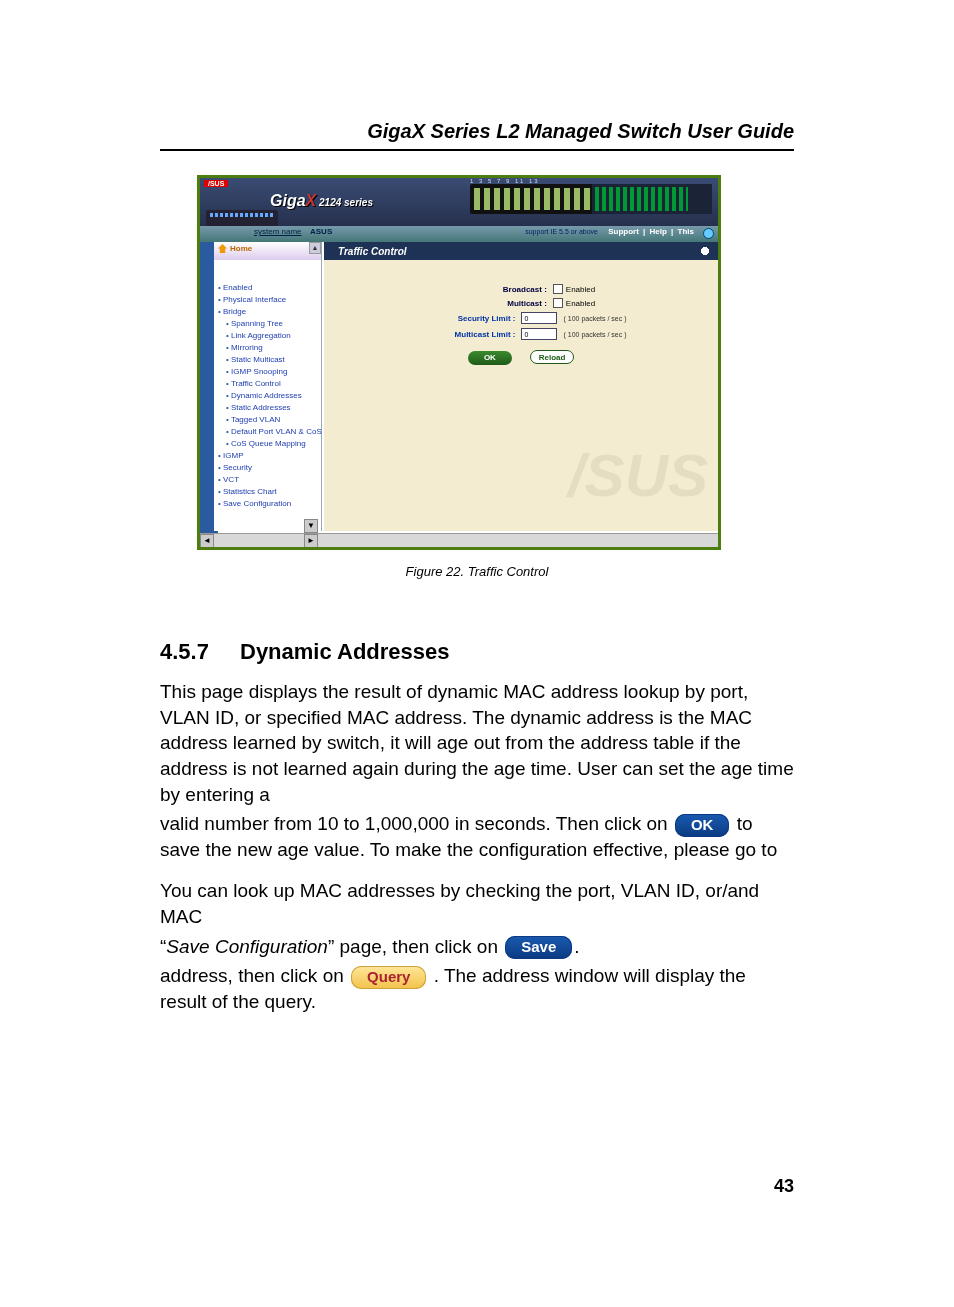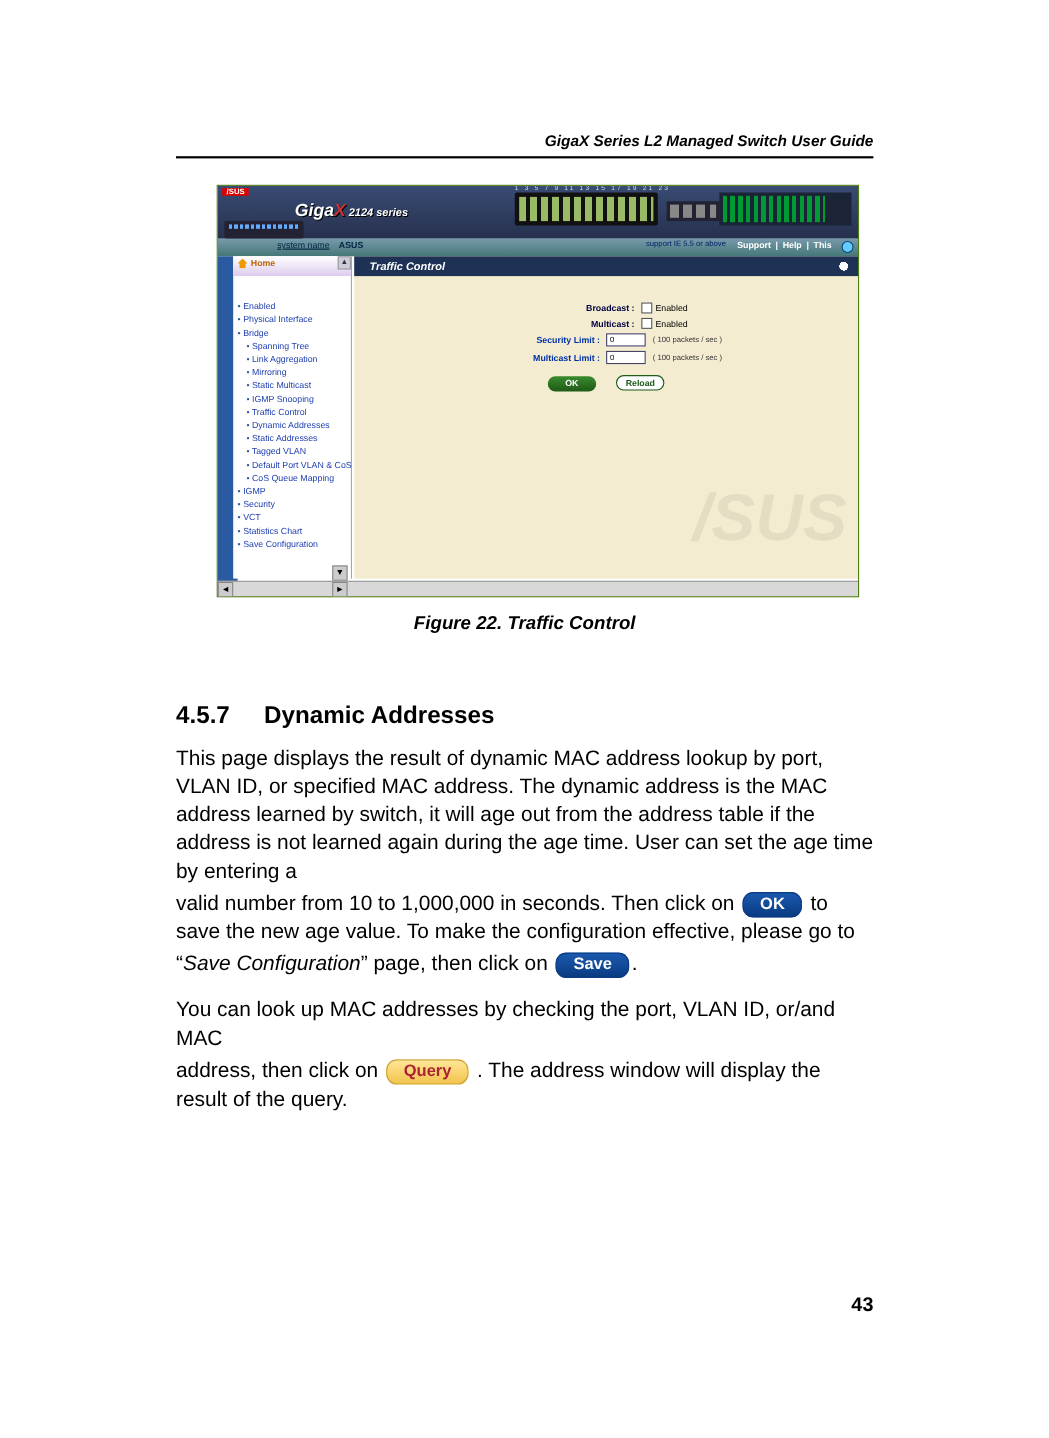--- a/index.html
+++ b/index.html
@@ -1,23 +1,23 @@
 <!DOCTYPE html>
 <html><head>
 <meta charset="utf-8">
 <style>
   * { box-sizing: border-box; margin: 0; padding: 0; }
   html, body { width: 954px; height: 1307px; background: #fff; font-family: Arial, Helvetica, sans-serif; color: #000; }
   .page { position: relative; width: 954px; height: 1307px; padding: 120px 160px 0 160px; }
-  .doc-title { font-style: italic; font-weight: bold; font-size: 14px; text-align: right; margin-bottom: 6px; }
+  .doc-title { font-style: italic; font-weight: bold; font-size: 20px; text-align: right; margin-bottom: 6px; }
   .rule { border: 0; border-top: 2px solid #000; margin-bottom: 24px; }
 
   
   .shot-wrap { width: 560px; margin: 0 auto 20px auto; }
-  .shot { width: 584px; height: 375px; background: #fff; border: 1px solid #4d7c0f; position: relative; font-size: 8px; overflow: hidden; }
+  .shot { width: 524px; height: 375px; background: #fff; border: 3px solid #4d7c0f; position: relative; font-size: 8px; overflow: hidden; }
 
   
   .banner { position: absolute; top: 0; left: 0; right: 0; height: 48px; background: linear-gradient(#3a4c74,#25304d); color:#fff; }
   .asus-badge { position:absolute; top:2px; left:4px; background:#d00; color:#fff; font-size:7px; padding:0 4px; font-weight:bold;}
   .gigax-logo { position:absolute; top:14px; left:70px; font-style:italic; font-weight:bold; font-size:16px; color:#fff; text-shadow:1px 1px 0 #000;}
   .gigax-logo .x { color:#c33; }
   .gigax-logo .series { font-size:10px; font-style:italic; }
   .switch-img { position:absolute; top:32px; left:6px; width:72px; height:16px; background:#223; border-radius:2px;}
   .switch-img::before{content:"";position:absolute;top:3px;left:4px;right:4px;height:4px;background:repeating-linear-gradient(90deg,#6af 0 3px,#223 3px 5px);} 
   .port-grid { position:absolute; top:6px; left:270px; width:130px; height:30px; background:#111; border-radius:2px;}
@@ -68,21 +68,21 @@
   .btn-green { background:linear-gradient(#3a8a2e,#1f5a18); color:#fff;}
   .btn-green-out { background:#fff; color:#1f5a18; border:1px solid #1f5a18;}
   .ghost-logo { position:absolute; right:10px; bottom:10px; width:300px;height:80px; opacity:.06; font-size:60px; font-style:italic; font-weight:bold; text-align:right; pointer-events:none;}
 
   
   .hscroll { position:absolute; left:0; right:0; bottom:0; height:14px; background:#d8d8d8; border-top:1px solid #999;}
   .hscroll .larrow,.hscroll .rarrow{position:absolute;top:0;width:14px;height:14px;background:#ccc;border:1px solid #888;font-size:8px;text-align:center;line-height:12px;}
   .hscroll .larrow{left:0;} .hscroll .rarrow{left:104px;}
   .vscroll-end{position:absolute;left:104px;bottom:14px;width:14px;height:14px;background:#ccc;border:1px solid #888;font-size:8px;text-align:center;line-height:12px;}
 
-  .fig-caption { text-align:center; font-weight:bold; font-style:italic; font-size:17px; margin-top:14px; }
+  .fig-caption { text-align:center; font-weight:normal; font-style:italic; font-size:13px; margin-top:14px; }
 
   
   .section-heading { font-weight:bold; font-size:22px; margin-top:60px; margin-bottom:14px;}
   .section-heading .num { display:inline-block; width:80px;}
   .para { font-size:19px; line-height:1.35; margin-bottom:4px;}
   .para .ital { font-style:italic;}
   .inline-btn { display:inline-block; vertical-align:middle; border-radius:10px; padding:1px 16px 2px 16px; font-weight:bold; font-size:15px; margin:0 2px;}
   .ok-btn   { background:linear-gradient(#1a5ab0,#0a3a80); color:#fff; box-shadow:0 0 0 1px #0a3a80 inset;}
   .save-btn { background:linear-gradient(#1a5ab0,#0a3a80); color:#fff; box-shadow:0 0 0 1px #0a3a80 inset;}
   .query-btn{ background:linear-gradient(#ffe79a,#f2c24a); color:#a23; box-shadow:0 0 0 1px #caa23a inset;}
@@ -202,26 +202,26 @@
   <div class="section-heading">
     <span class="num">4.5.7</span><span>Dynamic Addresses</span>
   </div>
 
   <p class="para">This page displays the result of dynamic MAC address lookup by port, VLAN ID, or specified MAC address. The dynamic address is the MAC address learned by switch, it will age out from the address table if the address is not learned again during the age time. User can set the age time by entering a</p>
   <p class="para">
     <span>valid number from 10 to 1,000,000 in seconds. Then click on </span>
     <span class="inline-btn ok-btn">OK</span>
     <span> to save the new age value. To make the configuration effective, please go to</span>
   </p>
+  <p class="para" style="margin-top:16px">You can look up MAC addresses by checking the port, VLAN ID, or/and MAC</p>
+
   <p class="para">
     <span>“</span><span class="ital">Save Configuration</span><span>” page, then click on </span>
     <span class="inline-btn save-btn">Save</span><span>.</span>
   </p>
-
-  <p class="para" style="margin-top:16px">You can look up MAC addresses by checking the port, VLAN ID, or/and MAC</p>
   <p class="para">
     <span>address, then click on </span>
     <span class="inline-btn query-btn">Query</span>
     <span>. The address window will display the result of the query.</span>
   </p>
 
   <div class="page-num">43</div>
 </div>
 
 </body></html>

